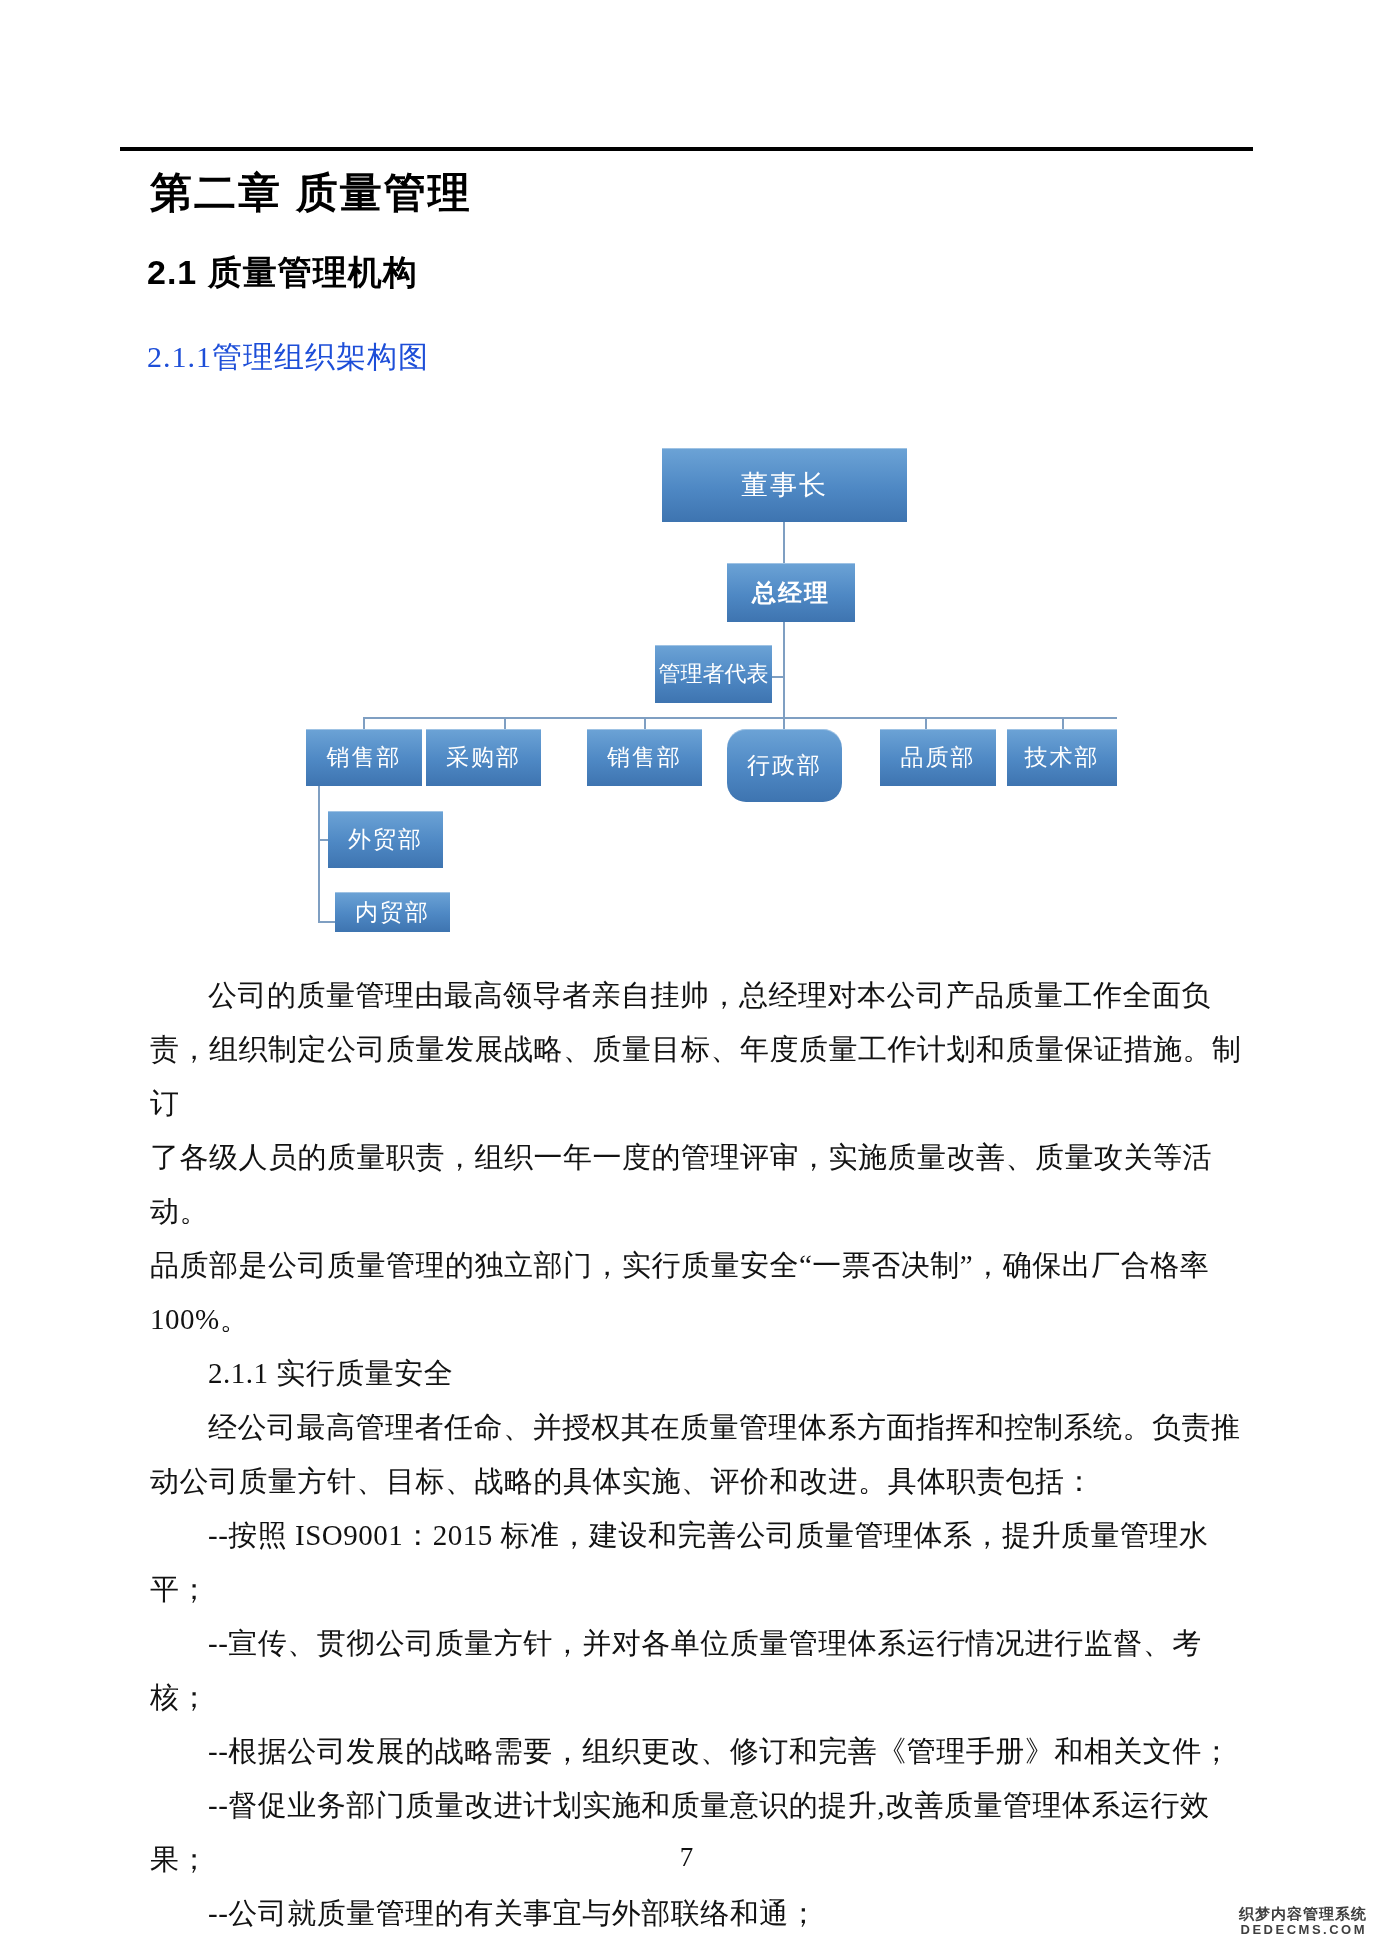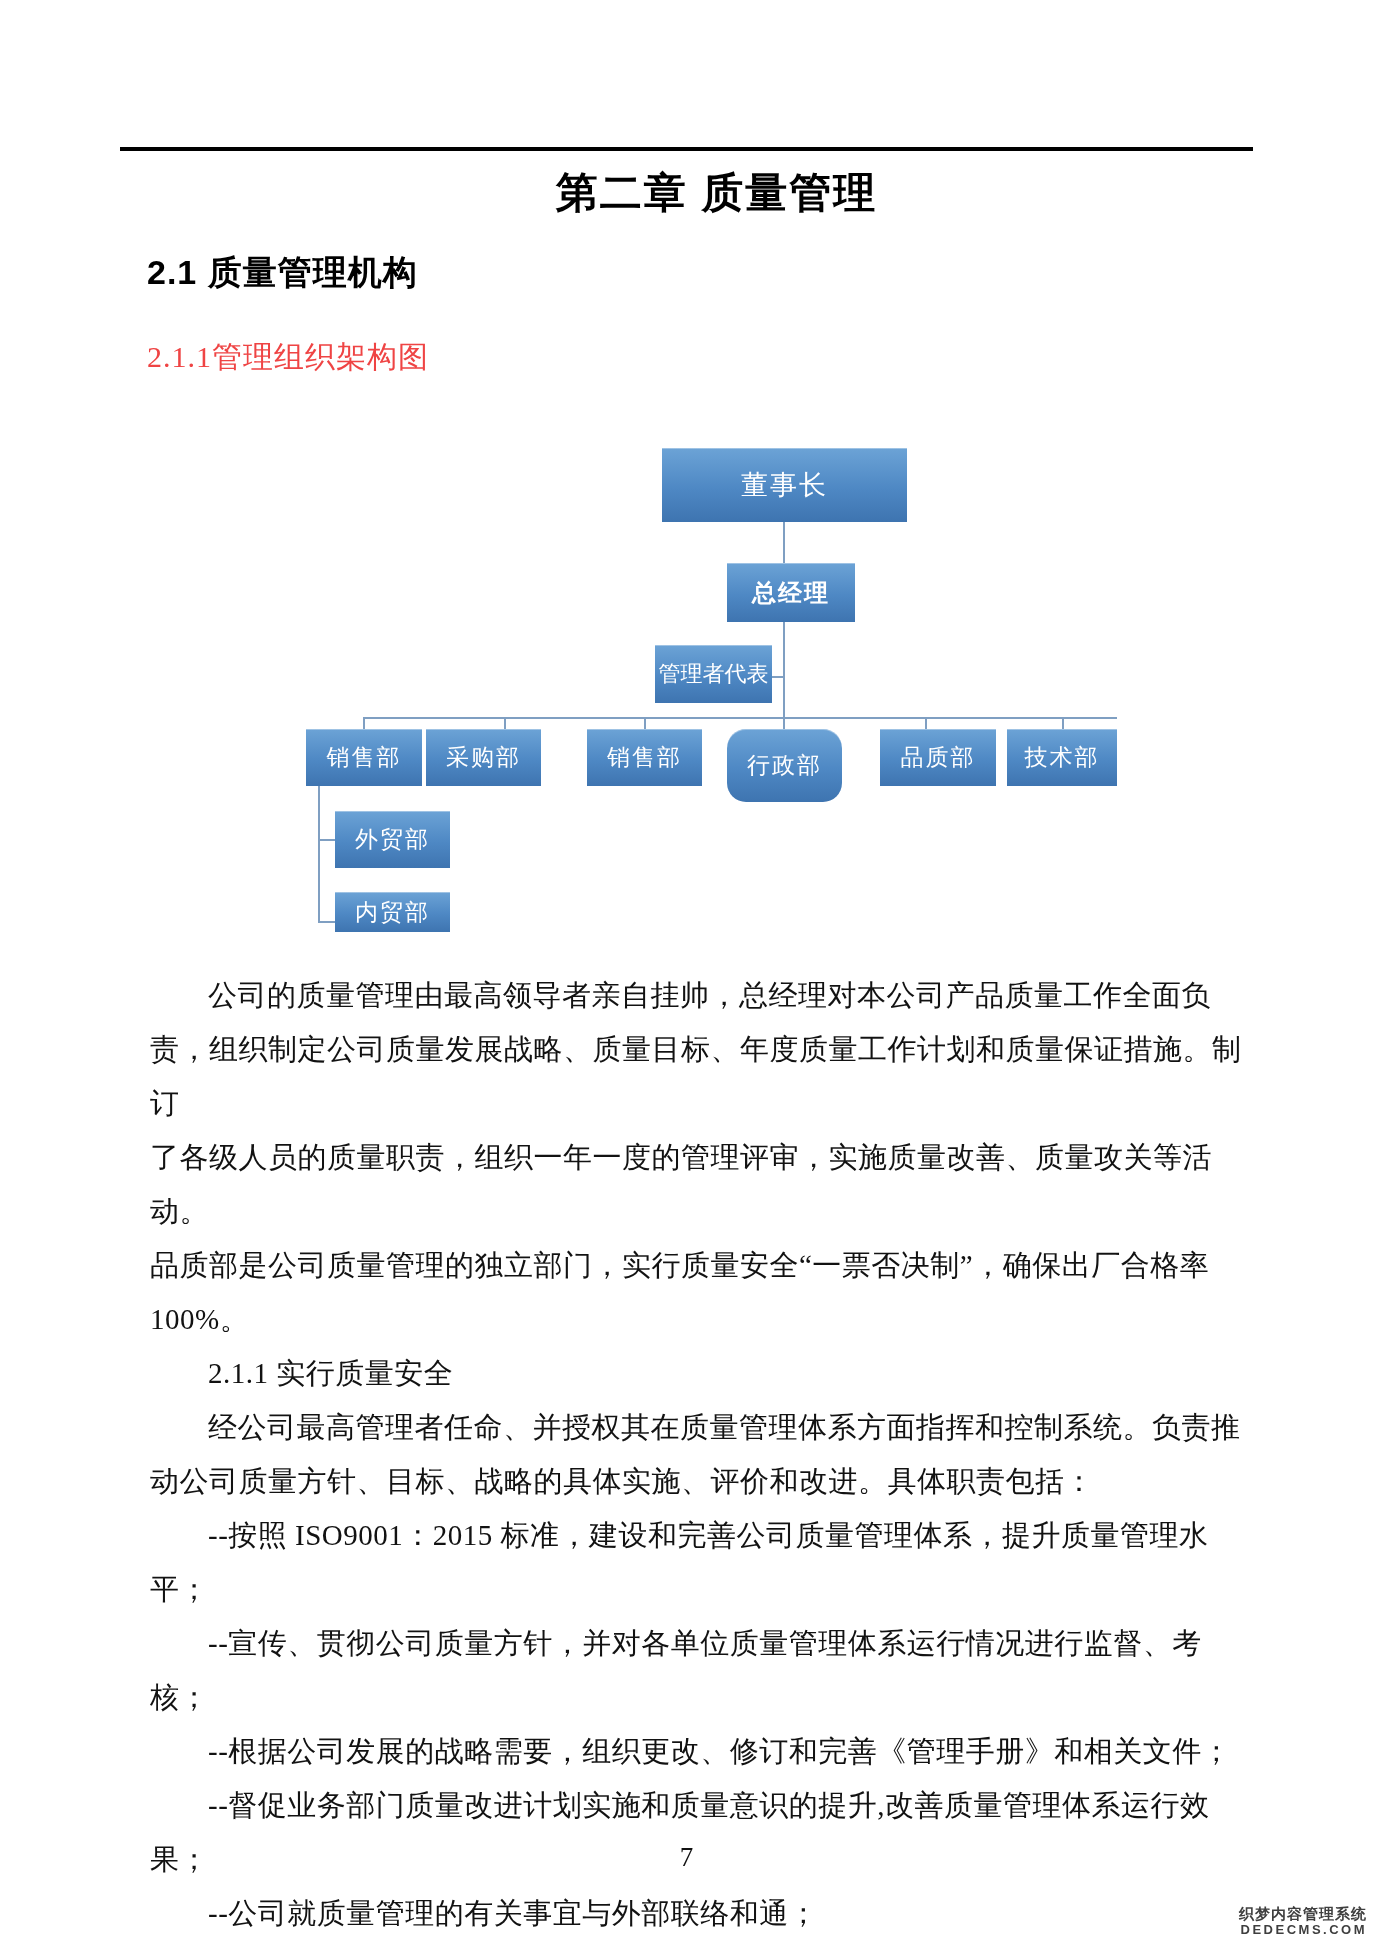--- a/index.html
+++ b/index.html
@@ -14,33 +14,32 @@
     width:1373px;height:1942px;
     background:#ffffff;
     overflow:hidden;
     font-family:"Liberation Serif", serif;
     color:#111;
   }
   .abs{position:absolute;}
   .top-rule{left:120px;top:147px;width:1133px;height:4px;background:#000;}
   .doc-title{
     left:150px;top:165px;width:1133px;
-    text-align:center;
     font-family:"Liberation Sans", sans-serif;
     font-weight:bold;font-size:42px;letter-spacing:2px;color:#000;
   }
   .h-section{
     left:147px;top:250px;
     font-family:"Liberation Sans", sans-serif;
     font-weight:bold;font-size:34px;letter-spacing:1px;color:#000;
   }
   .h-subsection{
     left:147px;top:337px;
     font-family:"Liberation Serif", serif;
-    font-size:30px;letter-spacing:1px;color:#ef4444;
+    font-size:30px;letter-spacing:1px;color:#1d4ed8;
   }
   
   .obox{
     position:absolute;
     background:linear-gradient(180deg, var(--box-top) 0%, #4e88c4 55%, var(--box-bottom) 100%);
     color:var(--box-text);
     display:flex;align-items:center;justify-content:center;
     font-family:"Liberation Serif", serif;
     letter-spacing:2px;
     box-shadow:inset 0 1px 0 rgba(255,255,255,0.35);
@@ -105,21 +104,21 @@
     <div class="obox" style="left:727px;top:563px;width:128px;height:59px;font-size:24px;font-weight:bold;">总经理</div>
     <div class="obox" style="left:655px;top:645px;width:117px;height:58px;font-size:22px;letter-spacing:0;">管理者代表</div>
 
     <div class="obox" style="left:306px;top:729px;width:116px;height:57px;font-size:23px;">销售部</div>
     <div class="obox" style="left:426px;top:729px;width:115px;height:57px;font-size:23px;">采购部</div>
     <div class="obox" style="left:587px;top:729px;width:115px;height:57px;font-size:23px;">销售部</div>
     <div class="obox" style="left:727px;top:729px;width:115px;height:73px;font-size:23px;border-radius:19px;">行政部</div>
     <div class="obox" style="left:880px;top:729px;width:116px;height:57px;font-size:23px;">品质部</div>
     <div class="obox" style="left:1007px;top:729px;width:110px;height:57px;font-size:23px;">技术部</div>
 
-    <div class="obox" style="left:335px;top:811px;width:115px;height:57px;font-size:23px;">外贸部</div>
+    <div class="obox" style="left:328px;top:811px;width:115px;height:57px;font-size:23px;">外贸部</div>
     <div class="obox" style="left:335px;top:892px;width:115px;height:40px;font-size:23px;">内贸部</div>
   </div>
 
   <div class="abs body-text">
     <p>公司的质量管理由最高领导者亲自挂帅，总经理对本公司产品质量工作全面负
 责，组织制定公司质量发展战略、质量目标、年度质量工作计划和质量保证措施。制订
 了各级人员的质量职责，组织一年一度的管理评审，实施质量改善、质量攻关等活动。
 品质部是公司质量管理的独立部门，实行质量安全“一票否决制”，确保出厂合格率
 100%。</p>
     <p>2.1.1 实行质量安全</p>

